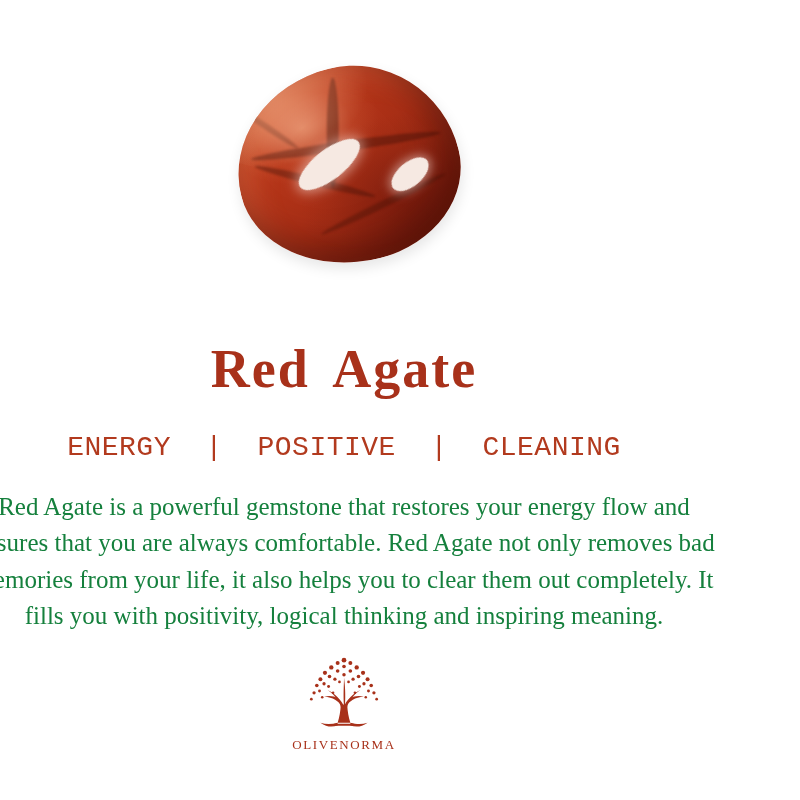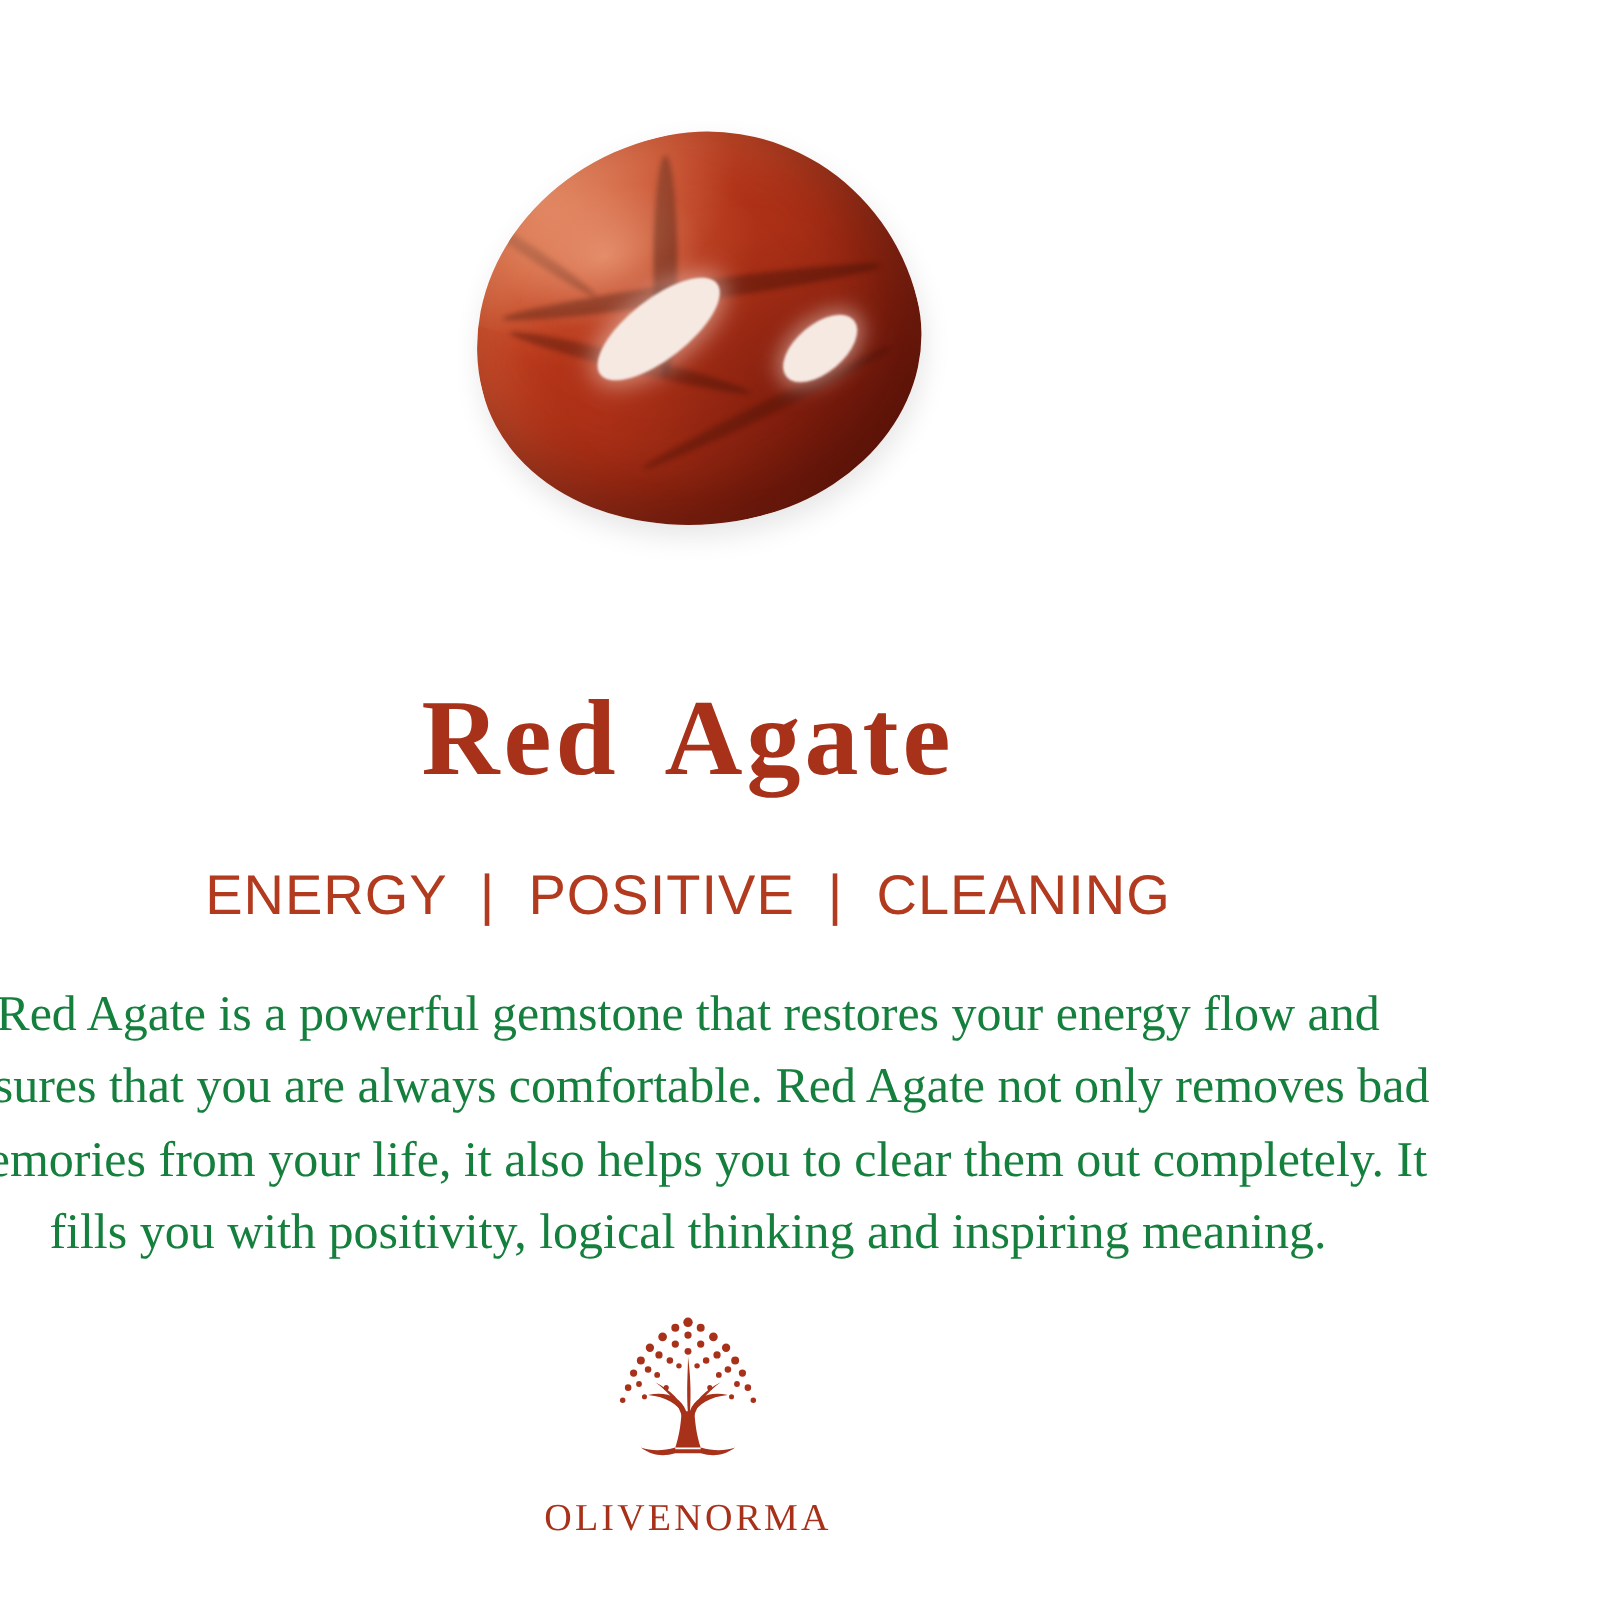--- a/index.html
+++ b/index.html
@@ -131,21 +131,21 @@
     font-size: 54px;
     font-weight: 700;
     color: #a8311a;
     letter-spacing: 2px;
     line-height: 1;
     margin-top: 12px;
     text-align: center;
     word-spacing: 10px;
   }
   .subtitle {
-    font-family: Liberation Sans, sans-serif;
+    font-family: Liberation Mono, monospace;
     font-size: 28px;
     color: #b23a1e;
     letter-spacing: 0.5px;
     margin-top: 36px;
     text-align: center;
     white-space: pre;
   }
   .description {
     width: 760px;
     margin-top: 26px;
@@ -163,24 +163,24 @@
     flex-direction: column;
     align-items: center;
   }
   .logo-mark {
     width: 92px;
     height: 78px;
     display: block;
   }
   .logo-text {
     font-family: "Liberation Serif", serif;
-    font-size: 19px;
+    font-size: 13px;
     letter-spacing: 1.6px;
     color: #a8311a;
-    margin-top: 18px;
+    margin-top: 7px;
   }
 </style>
 </head>
 <body>
 
 <div class="page">
 
   <div class="stone-area">
     <div class="stone-wrap">
       <div class="stone">

